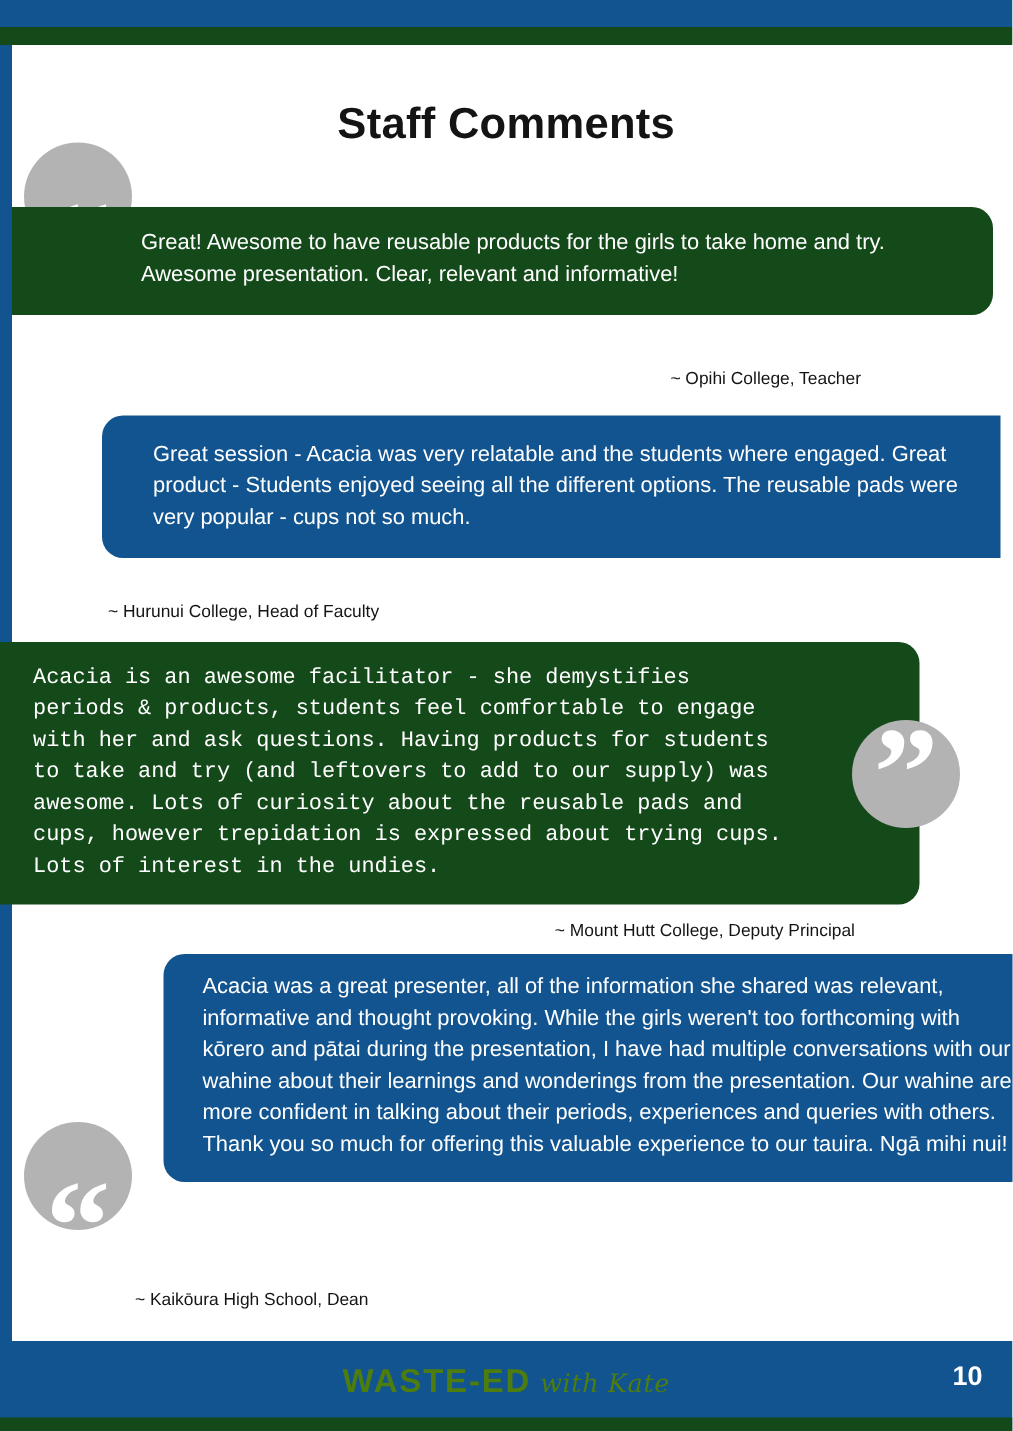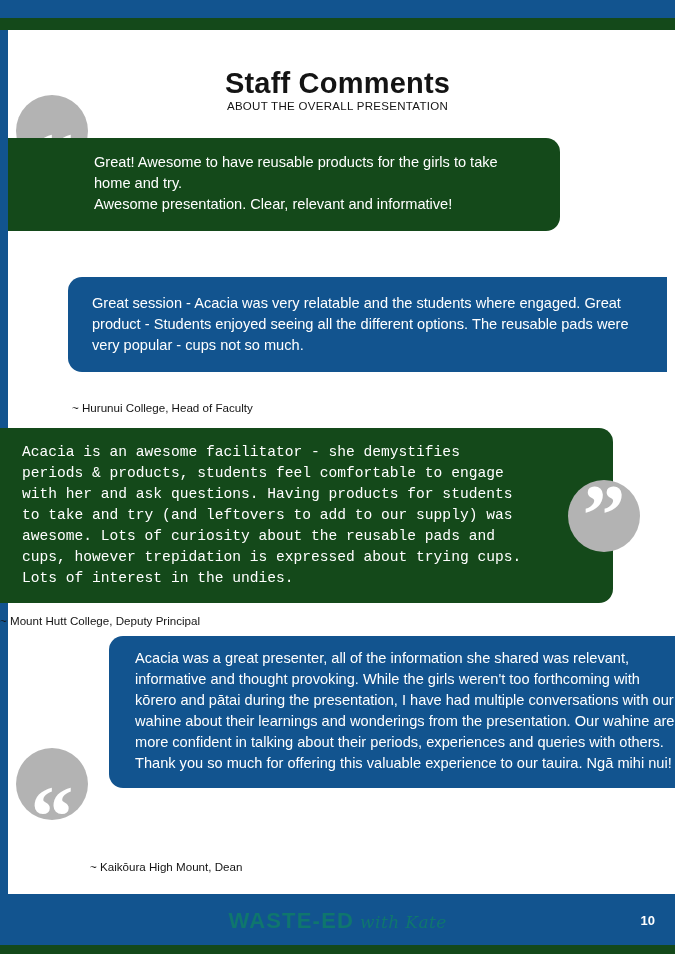--- a/index.html
+++ b/index.html
@@ -98,29 +98,29 @@
     box-sizing: border-box;
     color: #ffffff;
     font-size: 14.6px;
     line-height: 1.44;
   }
   .green { background: #14491a; }
   .blue  { background: #12548f; }
 
   .qb1 {
     top: 138px; left: 8px;
-    width: 552px;
+    width: 654px;
     padding: 14px 26px 16px 86px;
     border-top-right-radius: 14px;
     border-bottom-right-radius: 14px;
   }
   .qb2 {
     top: 277px; left: 68px;
     width: 599px;
-    padding: 16px 22px 16px 24px;
+    padding: 16px 22px 16px 34px;
     border-top-left-radius: 14px;
     border-bottom-left-radius: 14px;
   }
   .qb3 {
     top: 428px; left: 0px;
     width: 613px;
     padding: 14px 90px 14px 22px;
     border-top-right-radius: 14px;
     border-bottom-right-radius: 14px;
     font-family: Liberation Mono, monospace;
@@ -136,104 +136,104 @@
   .quote-box p { margin: 0; }
 
   
   .attrib {
     position: absolute;
     font-size: 11.6px;
     color: #141414;
   }
   .at1 { top: 246px; left: 0; width: 574px; text-align: right; }
   .at2 { top: 401px; left: 72px; }
-  .at3 { top: 614px; left: 0; width: 570px; text-align: left; }
+  .at3 { top: 614px; left: 0; width: 570px; text-align: right; }
   .at4 { top: 860px; left: 90px; }
 
   
   .footer-bar {
     position: absolute;
     bottom: 0; left: 0;
     width: 675px; height: 60px;
     background: #12548f;
   }
   .footer-green {
     position: absolute;
     bottom: 0; left: 0;
     width: 675px; height: 9px;
     background: #14491a;
   }
   .footer-logo {
     position: absolute;
     bottom: 20px; left: 0;
     width: 675px;
     text-align: center;
-    color: #0f766e;
+    color: #4d7c0f;
     font-size: 22px;
     font-weight: bold;
     letter-spacing: 1.2px;
   }
   .footer-logo .script {
     font-family: "DejaVu Serif", serif;
     font-size: 17px;
     font-style: italic;
     font-weight: normal;
     letter-spacing: 0.4px;
     margin-left: 6px;
   }
   .page-number {
     position: absolute;
     bottom: 26px; right: 20px;
     color: #ffffff;
-    font-size: 13px;
+    font-size: 18px;
     font-weight: bold;
   }
 </style>
 </head>
 <body>
 
 <div class="page">
 
   <div class="top-bar-blue"></div>
   <div class="top-bar-green"></div>
   <div class="left-band"></div>
 
   <div class="title-block">
     <h1 class="title">Staff Comments</h1>
-    <p class="subtitle">ABOUT THE OVERALL PRESENTATION</p>
   </div>
 
   <div class="quote-mark qm-open qm1">
     <span>“</span>
   </div>
   <div class="quote-box green qb1">
     <p style="white-space: pre-line;">Great! Awesome to have reusable products for the girls to take home and try.
 Awesome presentation. Clear, relevant and informative!</p>
   </div>
+  <div class="attrib at1">~ Opihi College, Teacher</div>
 
   <div class="quote-box blue qb2">
     <p>Great session - Acacia was very relatable and the students where engaged. Great product - Students enjoyed seeing all the different options. The reusable pads were very popular - cups not so much.</p>
   </div>
   <div class="attrib at2">~ Hurunui College, Head of Faculty</div>
 
   <div class="quote-box green qb3">
     <p>Acacia is an awesome facilitator - she demystifies periods &amp; products, students feel comfortable to engage with her and ask questions. Having products for students to take and try (and leftovers to add to our supply) was awesome. Lots of curiosity about the reusable pads and cups, however trepidation is expressed about trying cups. Lots of interest in the undies.</p>
   </div>
   <div class="quote-mark qm-close qm2">
     <span>”</span>
   </div>
   <div class="attrib at3">~ Mount Hutt College, Deputy Principal</div>
 
   <div class="quote-mark qm-open qm3">
     <span>“</span>
   </div>
   <div class="quote-box blue qb4">
     <p>Acacia was a great presenter, all of the information she shared was relevant, informative and thought provoking. While the girls weren't too forthcoming with kōrero and pātai during the presentation, I have had multiple conversations with our wahine about their learnings and wonderings from the presentation. Our wahine are more confident in talking about their periods, experiences and queries with others. Thank you so much for offering this valuable experience to our tauira. Ngā mihi nui!</p>
   </div>
-  <div class="attrib at4">~ Kaikōura High Mount, Dean</div>
+  <div class="attrib at4">~ Kaikōura High School, Dean</div>
 
   <div class="footer-bar"></div>
   <div class="footer-green"></div>
   <div class="footer-logo">
     <span>WASTE-ED</span><span class="script">with Kate</span>
   </div>
   <div class="page-number">10</div>
 
 </div>
 

